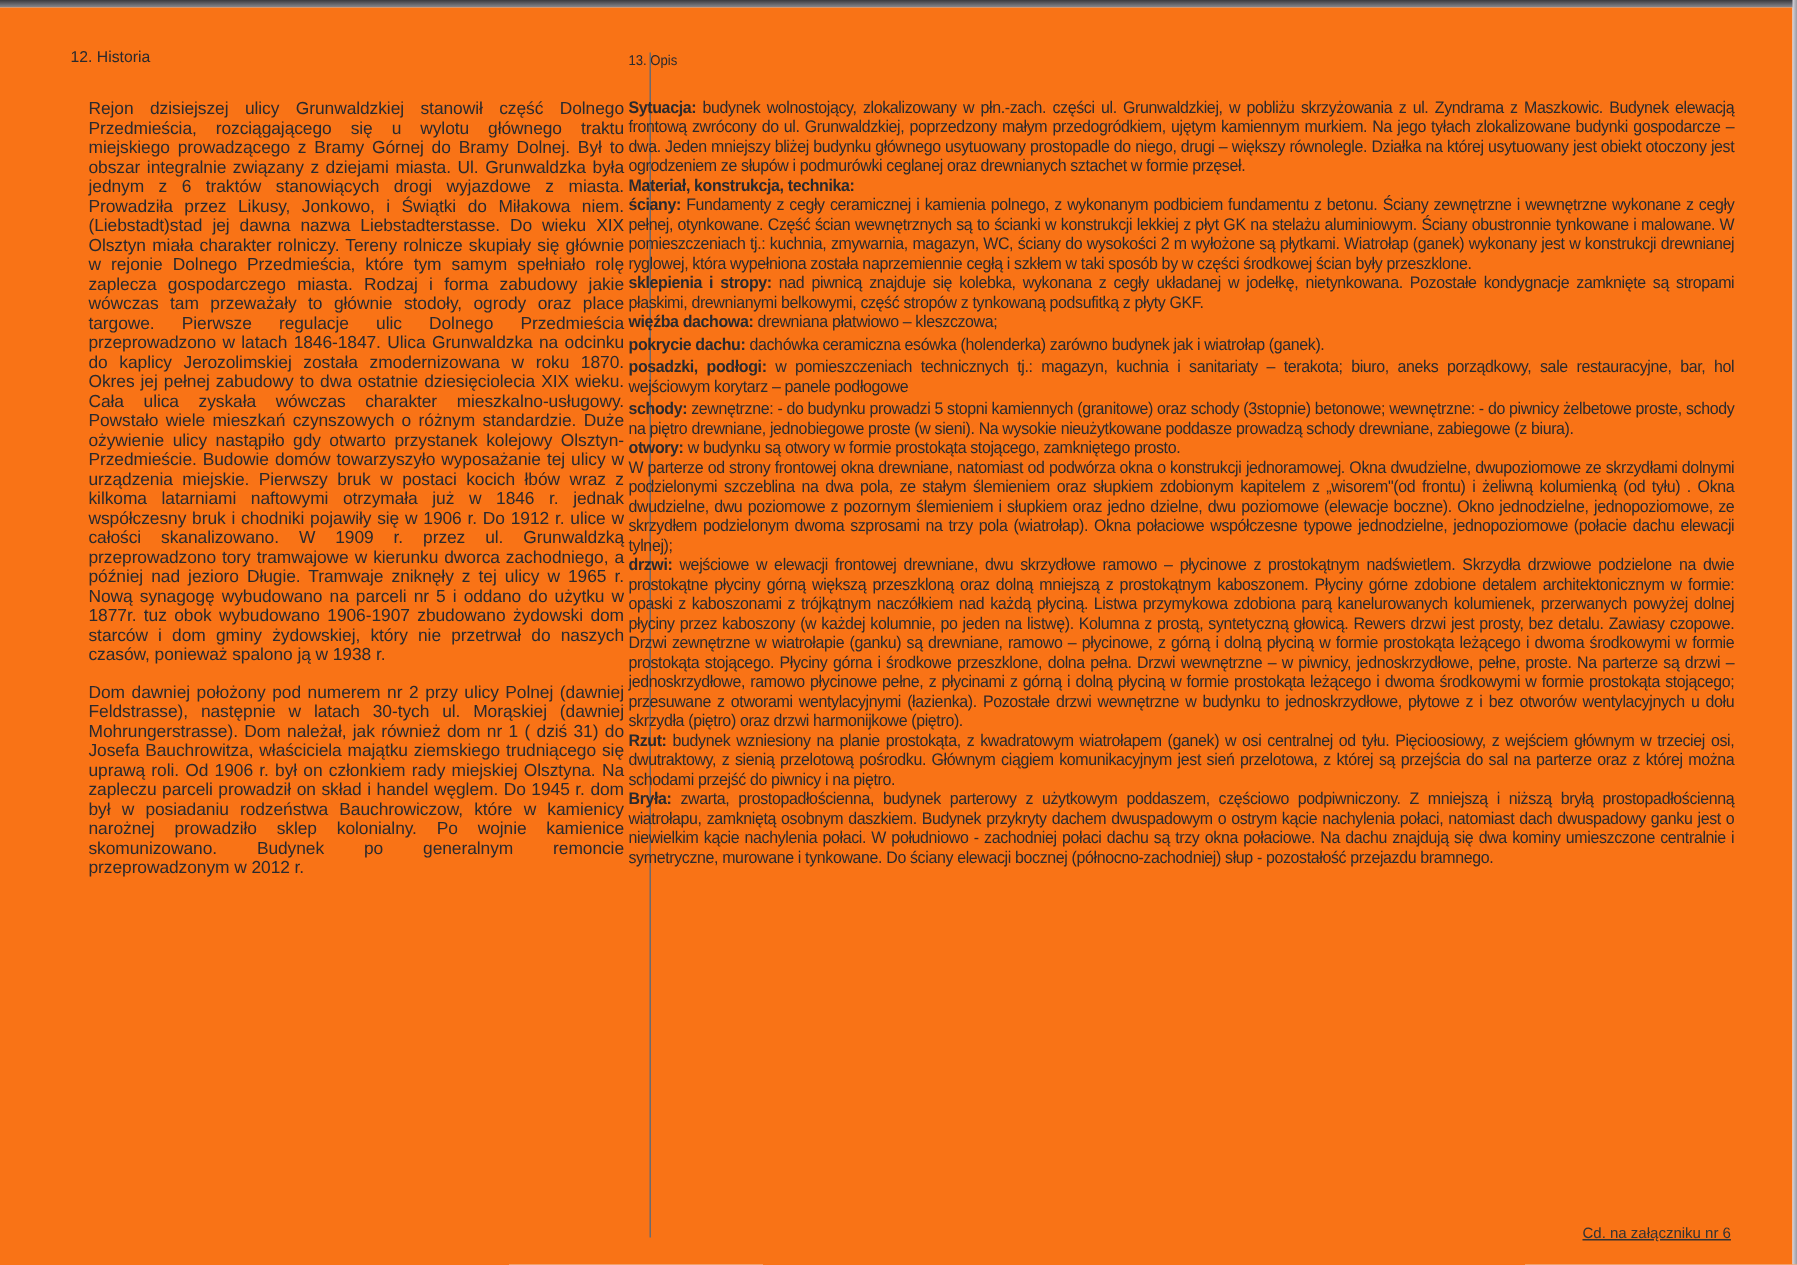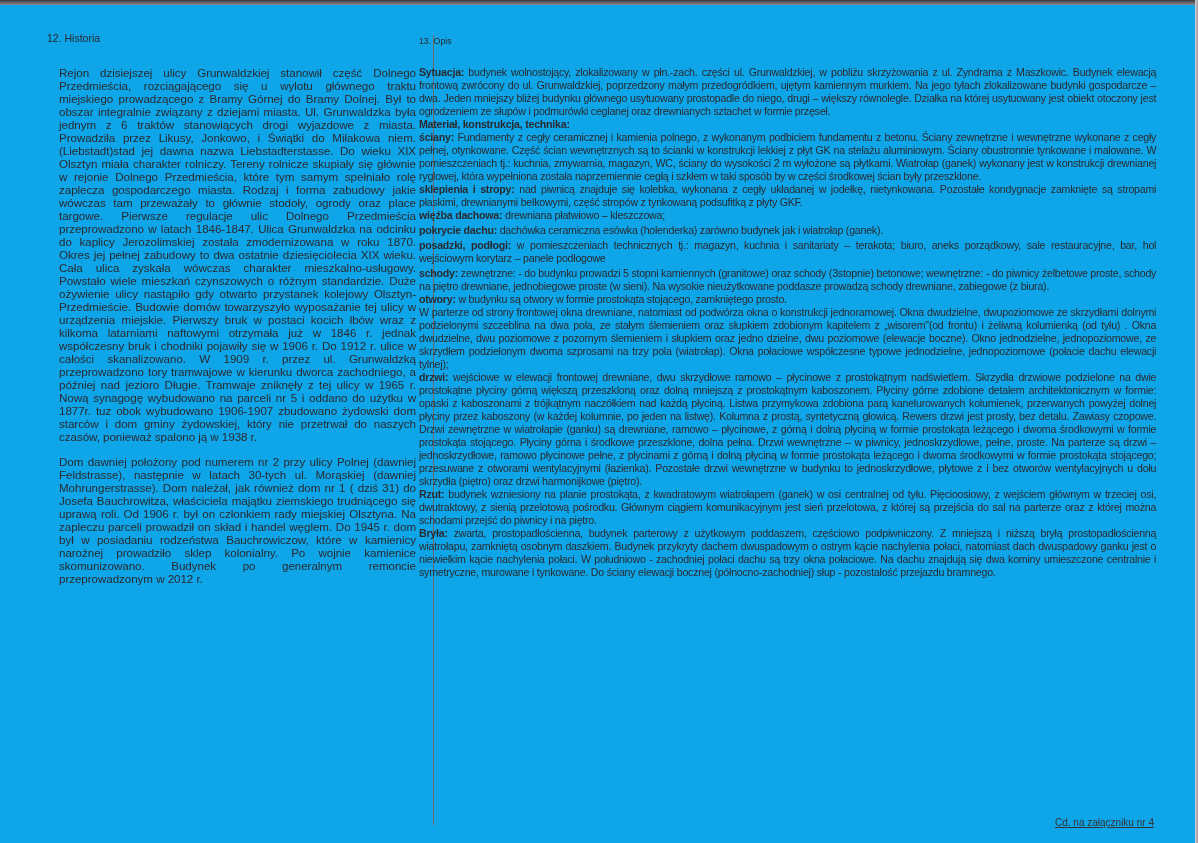--- a/index.html
+++ b/index.html
@@ -13,21 +13,21 @@
   .scan-top {
     position:absolute; left:0; top:0; width:1198px; height:5px;
     background:linear-gradient(#3a3a3f,#8a8a90);
   }
   .scan-right {
     position:absolute; right:0; top:0; width:3px; height:843px;
     background:linear-gradient(90deg,#d4d3da,#9a99a0);
   }
   .page {
     position:absolute; left:0; top:5px; width:1195px; height:838px;
-    background:#0ea5e9;
+    background:#f97316;
   }
   .divider {
     position:absolute; left:433px; top:30px; width:1px; height:790px;
     background:#6b6b70;
   }
   .col-left {
     position:absolute; left:47px; top:27px; width:381px;
   }
   .col-right {
     position:absolute; left:419px; top:28px; width:738px;
@@ -87,15 +87,15 @@
       <p class="gap"><b>posadzki, podłogi:</b><span> w pomieszczeniach technicznych tj.: magazyn, kuchnia i sanitariaty – terakota; biuro, aneks porządkowy, sale restauracyjne, bar, hol wejściowym korytarz – panele podłogowe</span></p>
       <p class="gap"><b>schody:</b><span> zewnętrzne: - do budynku prowadzi 5 stopni kamiennych (granitowe) oraz schody (3stopnie) betonowe; wewnętrzne: - do piwnicy żelbetowe proste, schody na piętro drewniane, jednobiegowe proste (w sieni). Na wysokie nieużytkowane poddasze prowadzą schody drewniane, zabiegowe (z biura).</span></p>
       <p><b>otwory:</b><span> w budynku są otwory w formie prostokąta stojącego, zamkniętego prosto.</span></p>
       <p>W parterze od strony frontowej okna drewniane, natomiast od podwórza okna o konstrukcji jednoramowej. Okna dwudzielne, dwupoziomowe ze skrzydłami dolnymi podzielonymi szczeblina na dwa pola, ze stałym ślemieniem oraz słupkiem zdobionym kapitelem z „wisorem"(od frontu) i żeliwną kolumienką (od tyłu) . Okna dwudzielne, dwu poziomowe z pozornym ślemieniem i słupkiem oraz jedno dzielne, dwu poziomowe (elewacje boczne). Okno jednodzielne, jednopoziomowe, ze skrzydłem podzielonym dwoma szprosami na trzy pola (wiatrołap). Okna połaciowe współczesne typowe jednodzielne, jednopoziomowe (połacie dachu elewacji tylnej);</p>
       <p><b>drzwi:</b><span> wejściowe w elewacji frontowej drewniane, dwu skrzydłowe ramowo – płycinowe z prostokątnym nadświetlem. Skrzydła drzwiowe podzielone na dwie prostokątne płyciny górną większą przeszkloną oraz dolną mniejszą z prostokątnym kaboszonem. Płyciny górne zdobione detalem architektonicznym w formie:  opaski z kaboszonami z trójkątnym naczółkiem nad każdą płyciną. Listwa przymykowa zdobiona parą kanelurowanych kolumienek, przerwanych powyżej dolnej płyciny przez kaboszony (w każdej kolumnie, po jeden na listwę). Kolumna z prostą, syntetyczną głowicą. Rewers drzwi jest prosty, bez detalu. Zawiasy czopowe. Drzwi zewnętrzne w wiatrołapie (ganku) są drewniane, ramowo – płycinowe, z górną i dolną płyciną w formie prostokąta leżącego i dwoma środkowymi w formie  prostokąta stojącego. Płyciny górna i środkowe przeszklone, dolna pełna. Drzwi wewnętrzne – w piwnicy, jednoskrzydłowe, pełne, proste. Na parterze są drzwi – jednoskrzydłowe, ramowo płycinowe pełne,  z płycinami z górną i dolną płyciną w formie prostokąta leżącego i dwoma środkowymi w formie  prostokąta stojącego;  przesuwane z otworami wentylacyjnymi (łazienka). Pozostałe drzwi wewnętrzne w budynku to jednoskrzydłowe, płytowe z i bez otworów wentylacyjnych u dołu skrzydła (piętro) oraz drzwi harmonijkowe (piętro).</span></p>
       <p><b>Rzut:</b><span> budynek wzniesiony na planie prostokąta, z kwadratowym wiatrołapem (ganek) w osi centralnej od tyłu. Pięcioosiowy, z wejściem głównym w trzeciej osi, dwutraktowy, z sienią przelotową pośrodku. Głównym ciągiem komunikacyjnym jest sień przelotowa, z której są przejścia do sal na parterze oraz z której można schodami przejść do piwnicy i na piętro.</span></p>
       <p><b>Bryła:</b><span> zwarta, prostopadłościenna, budynek parterowy z użytkowym poddaszem, częściowo podpiwniczony. Z mniejszą i niższą bryłą prostopadłościenną wiatrołapu, zamkniętą osobnym daszkiem. Budynek przykryty dachem dwuspadowym o ostrym kącie nachylenia połaci, natomiast dach dwuspadowy ganku jest o niewielkim kącie nachylenia połaci. W południowo - zachodniej połaci dachu są  trzy okna połaciowe. Na dachu znajdują się dwa kominy umieszczone centralnie i symetryczne, murowane                  i tynkowane. Do ściany elewacji bocznej (północno-zachodniej) słup - pozostałość przejazdu bramnego.</span></p>
     </div>
   </section>
 
-  <div class="footer-note">Cd. na załączniku nr 4</div>
+  <div class="footer-note">Cd. na załączniku nr 6</div>
 </div>
 <div class="scan-right"></div>
 
 </body></html>

